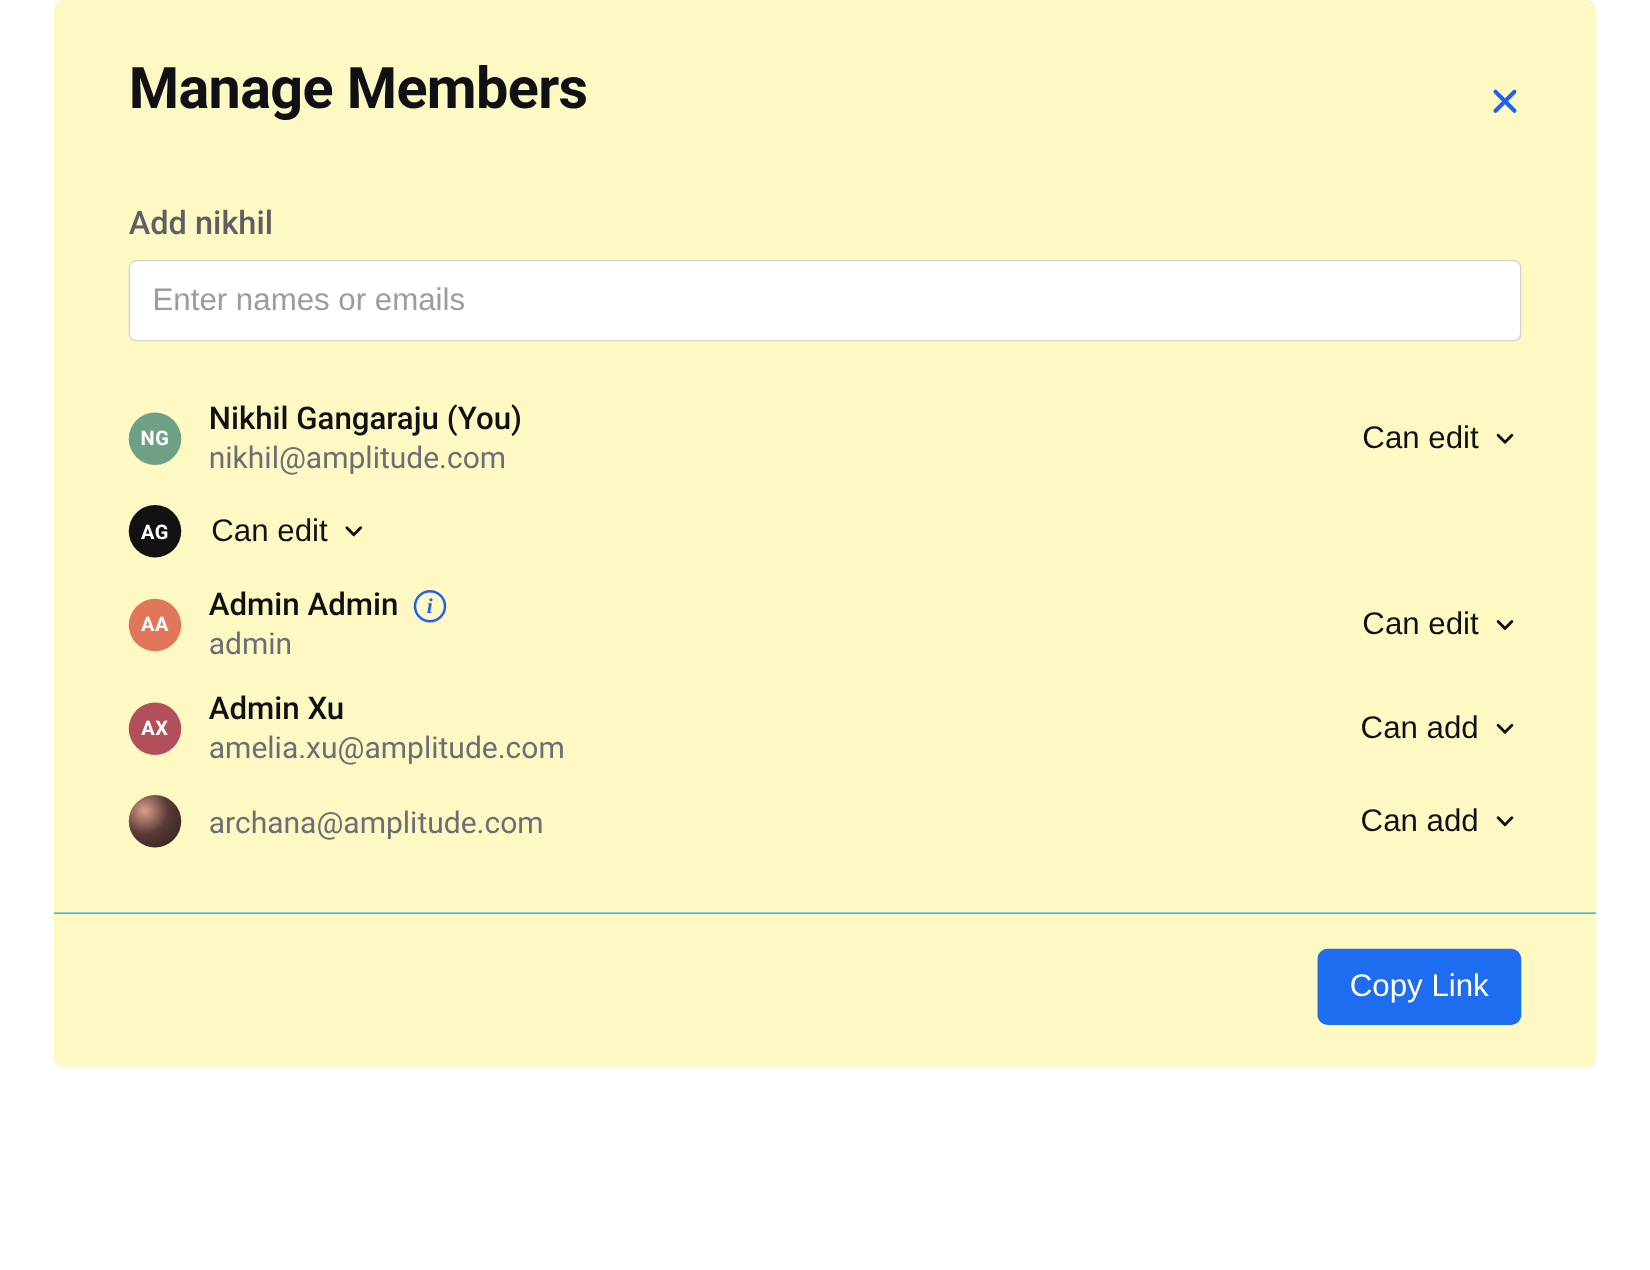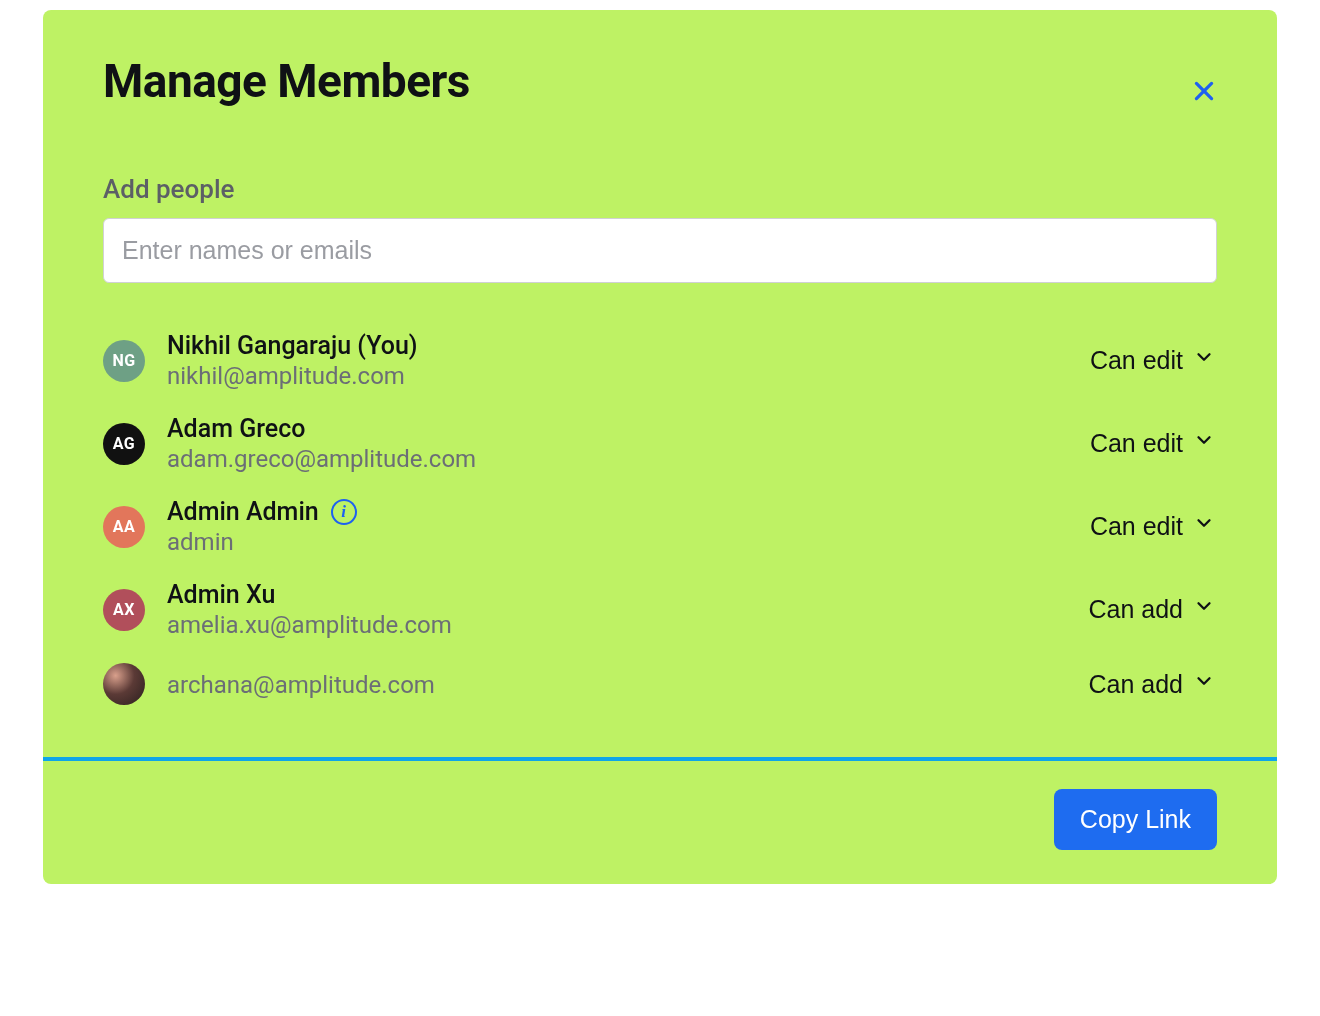--- a/index.html
+++ b/index.html
@@ -6,22 +6,22 @@
     body {
       font-family: -apple-system, BlinkMacSystemFont, "Segoe UI", Roboto, Helvetica, Arial, sans-serif;
       background: #fff;
       width: 1320px;
       height: 1016px;
       position: relative;
       overflow: hidden;
     }
     .modal {
       width: 1234px;
-      margin: 10px auto;
-      background: #bef264;
+      margin: 0 auto;
+      background: #fef9c3;
       border-radius: 8px;
       position: relative;
       overflow: hidden;
     }
     .content {
       padding: 44px 60px 40px 60px;
     }
     .header-row {
       display: flex;
       justify-content: space-between;
@@ -117,31 +117,32 @@
       align-items: center;
       justify-content: center;
       font-size: 17px;
       font-weight: 700;
       font-family: Georgia, 'Times New Roman', serif;
       font-style: italic;
       cursor: default;
     }
     .perm-select {
       display: flex;
+      align-items: center;
       gap: 10px;
       background: none;
       border: none;
       cursor: pointer;
       font-size: 25px;
       color: #0F1115;
       padding: 6px 2px;
     }
     .perm-select svg { display: block; }
     .footer {
-      border-top: 4px solid #0ea5e9;
+      border-top: 1px solid #0ea5e9;
       padding: 28px 60px 34px 60px;
       display: flex;
       justify-content: flex-end;
     }
     .copy-btn {
       background: #1E6CF0;
       color: #fff;
       border: none;
       border-radius: 8px;
       font-size: 25px;
@@ -159,21 +160,21 @@
     <div class="header-row">
       <h1 class="title">Manage Members</h1>
       <button class="close-btn" aria-label="Close">
         <svg width="26" height="26" viewBox="0 0 24 24" fill="none" stroke="currentColor" stroke-width="3" stroke-linecap="round">
           <line x1="5" y1="5" x2="19" y2="19"></line>
           <line x1="19" y1="5" x2="5" y2="19"></line>
         </svg>
       </button>
     </div>
 
-    <div class="label">Add people</div>
+    <div class="label">Add nikhil</div>
     <div class="input-wrap">
       <input type="text" class="text-input" placeholder="Enter names or emails" style="">
     </div>
 
     <div class="members" id="members-list">
         <div class="member-row">
           <div class="avatar" style="background: rgb(110, 160, 133);">NG</div>
           <div class="member-info">
             <div class="name-line">
               <div class="member-name">Nikhil Gangaraju (You)</div>
@@ -182,26 +183,20 @@
           </div>
           <button class="perm-select">
             <span>Can edit</span>
             <svg width="22" height="22" viewBox="0 0 24 24">
               <path d="M6 9l6 6 6-6" fill="none" stroke="#0F1115" stroke-width="2.5" stroke-linecap="round" stroke-linejoin="round"></path>
             </svg>
           </button>
         </div>
         <div class="member-row">
           <div class="avatar" style="background: rgb(17, 17, 17);">AG</div>
-          <div class="member-info">
-            <div class="name-line">
-              <div class="member-name">Adam Greco</div>
-            </div>
-            <div class="member-email">adam.greco@amplitude.com</div>
-          </div>
           <button class="perm-select">
             <span>Can edit</span>
             <svg width="22" height="22" viewBox="0 0 24 24">
               <path d="M6 9l6 6 6-6" fill="none" stroke="#0F1115" stroke-width="2.5" stroke-linecap="round" stroke-linejoin="round"></path>
             </svg>
           </button>
         </div>
         <div class="member-row">
           <div class="avatar" style="background: rgb(226, 118, 91);">AA</div>
           <div class="member-info">

